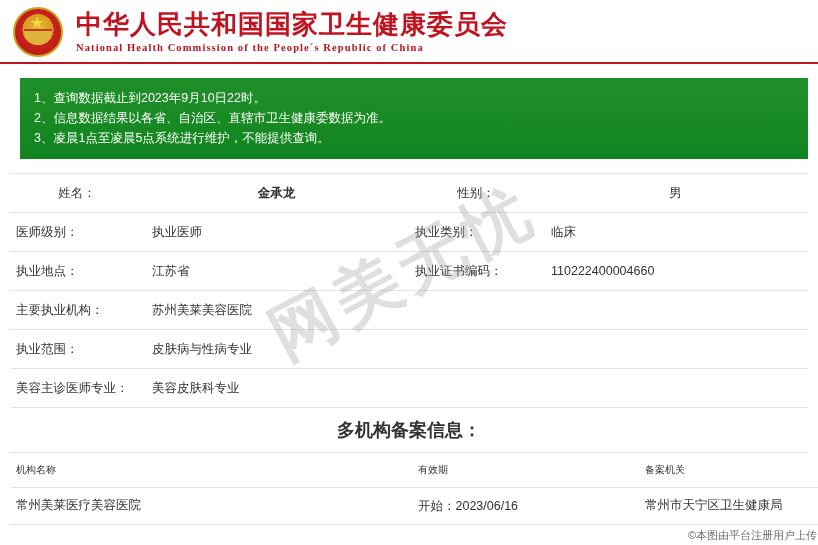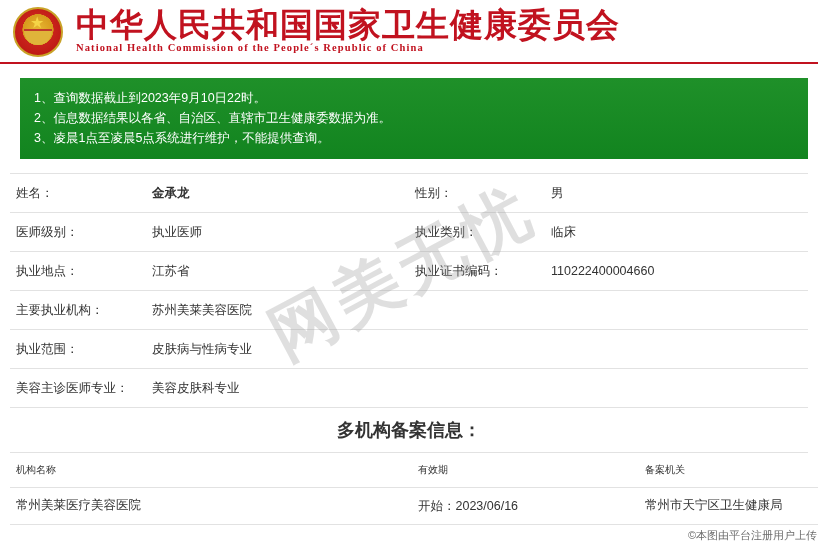--- a/index.html
+++ b/index.html
@@ -57,21 +57,21 @@
     border-top: 2px solid #c0392b;
     box-sizing: border-box;
   }
   .titles {
     display: flex;
     flex-direction: column;
     justify-content: center;
   }
   .title-cn {
     font-family: "Liberation Serif", serif;
-    font-size: 33px;
+    font-size: 26px;
     font-weight: bold;
     color: #c1121f;
     letter-spacing: 1px;
     line-height: 32px;
     white-space: nowrap;
   }
   .title-en {
     font-family: "Liberation Serif", serif;
     font-size: 10.5px;
     font-weight: bold;
@@ -107,21 +107,21 @@
     border-collapse: collapse;
     table-layout: fixed;
   }
   .info-table td {
     border-bottom: 1px solid #e2e2e2;
     padding: 9px 8px 9px 6px;
     font-size: 12.5px;
     vertical-align: middle;
     height: 20px;
   }
-  .info-table tr:first-child td { border-top: 1px solid #e2e2e2; }
+  .info-table tr:first-child td { border-top: 1px solid #e2e2e2; text-align: center; }
   .lbl { width: 122px; color: #333; }
   .val { color: #333; }
   .val-strong { font-weight: bold; }
   .lbl2 { width: 122px; color: #333; }
 
   
   .section-bar {
     width: 798px;
     margin: 0 10px;
     text-align: center;

